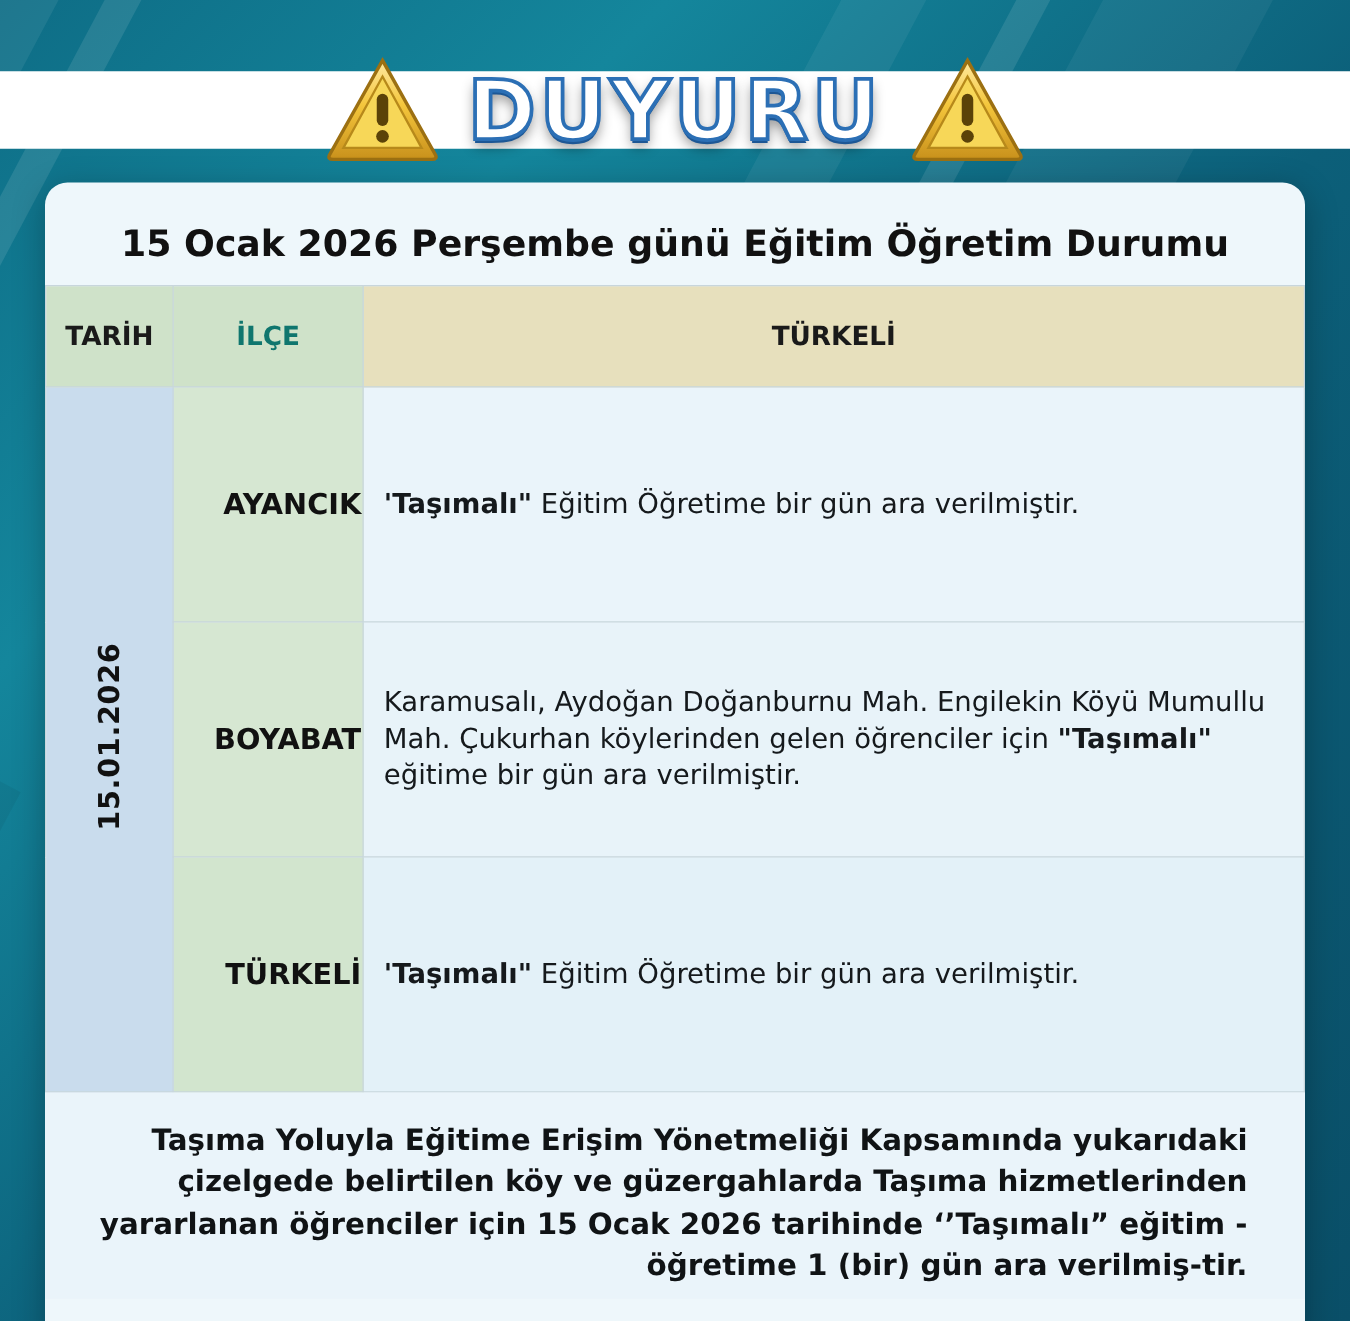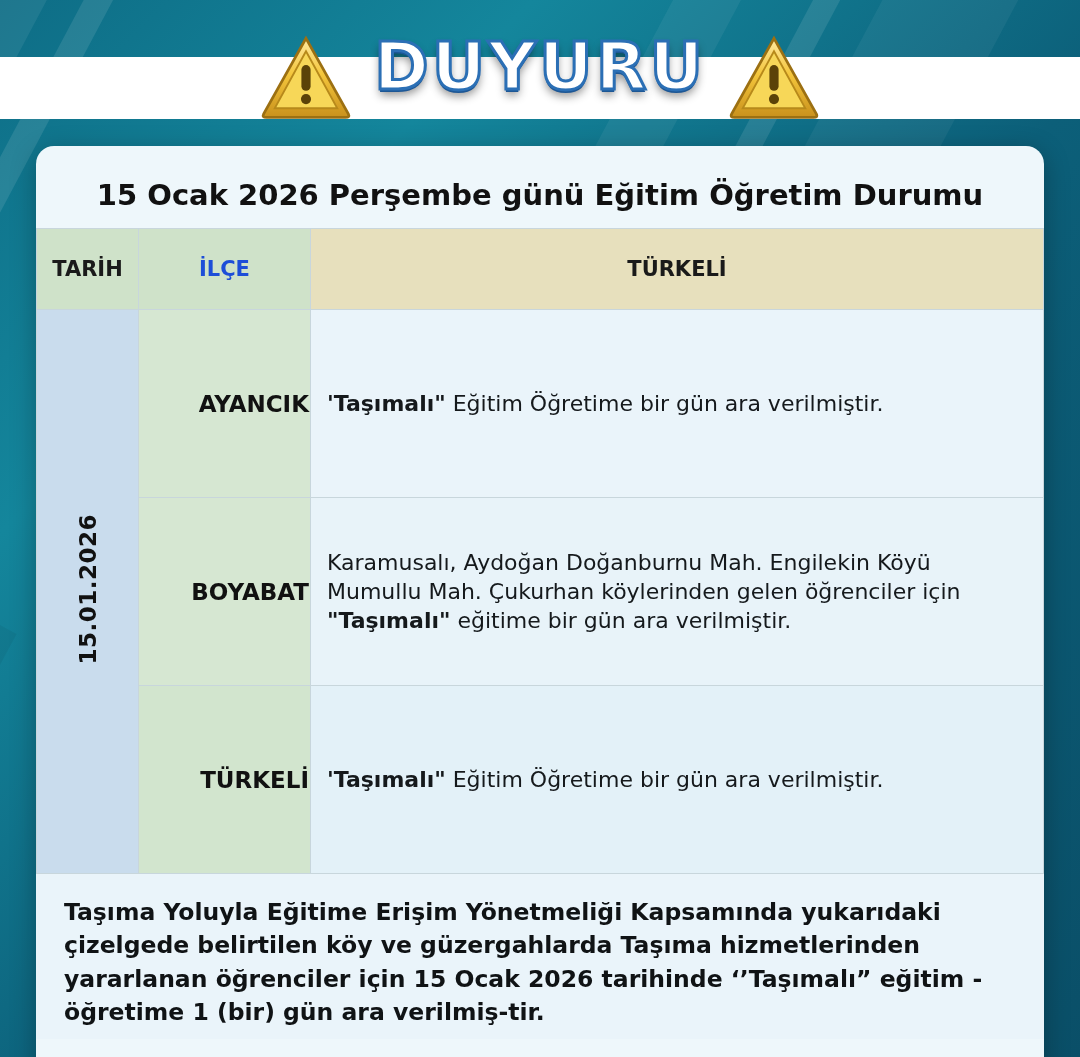--- a/index.html
+++ b/index.html
@@ -39,21 +39,21 @@
     height: 62px;
     background: #ffffff;
   }
 
   .duyuru-wrap {
     position: absolute;
     top: 34px;
     left: 0; right: 0;
     height: 110px;
     display: flex;
-    align-items: flex-start;
+    align-items: center;
     justify-content: center;
     gap: 18px;
   }
   .warn-icon { width: 92px; height: 86px; }
   .duyuru-text {
     font-family: "DejaVu Sans", sans-serif;
     font-weight: bold;
     font-size: 66px;
     letter-spacing: 3px;
     color: #ffffff;
@@ -99,25 +99,25 @@
     width: 102px;
     background: #cfe2c9;
     font-size: 21px;
     font-weight: bold;
     color: #1a1a1a;
     padding: 28px 0;
     font-family: "DejaVu Sans", sans-serif;
     margin-left: 47px;
   }
   th.th-ilce {
-    width: 172px;
+    width: 152px;
     background: #cfe2c9;
     font-size: 21px;
     font-weight: bold;
-    color: #1d4ed8;
+    color: #0f766e;
     padding: 14px 0;
     font-family: "DejaVu Sans", sans-serif;
   }
   th.th-aciklama {
     background: #e7e0bd;
     font-size: 21px;
     font-weight: bold;
     color: #1a1a1a;
     padding: 14px 0;
     font-family: "DejaVu Sans", sans-serif;
@@ -162,20 +162,21 @@
   tr.row-turkeli td.district { background: #d2e5ce; }
 
   .footnote {
     padding: 22px 46px 10px 28px;
     font-size: 23.5px;
     line-height: 1.42;
     font-weight: bold;
     color: #101315;
     font-family: "DejaVu Sans", sans-serif;
     background: #eaf4fa;
+    text-align: right;
   }
 </style>
 </head>
 <body>
 
 <div class="bg-streaks">
   <i class="s2"></i>
     <i class="s3"></i>
     <i class="s4"></i>
     <i class="s5"></i>

